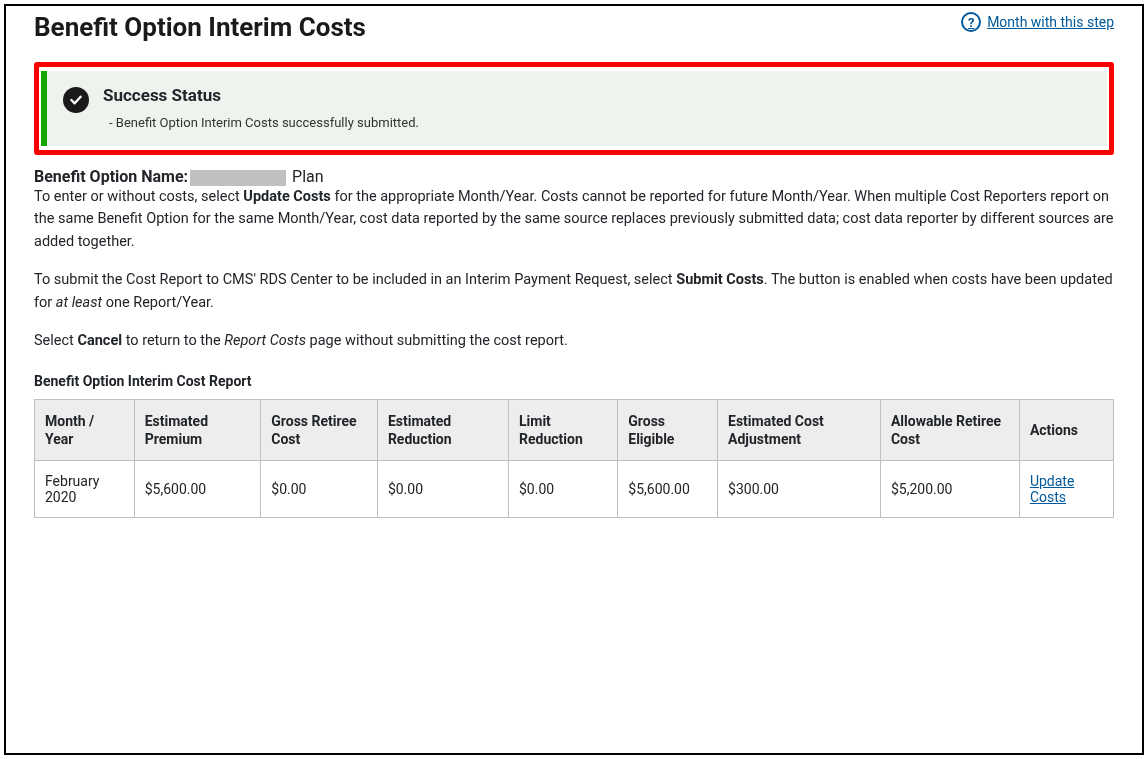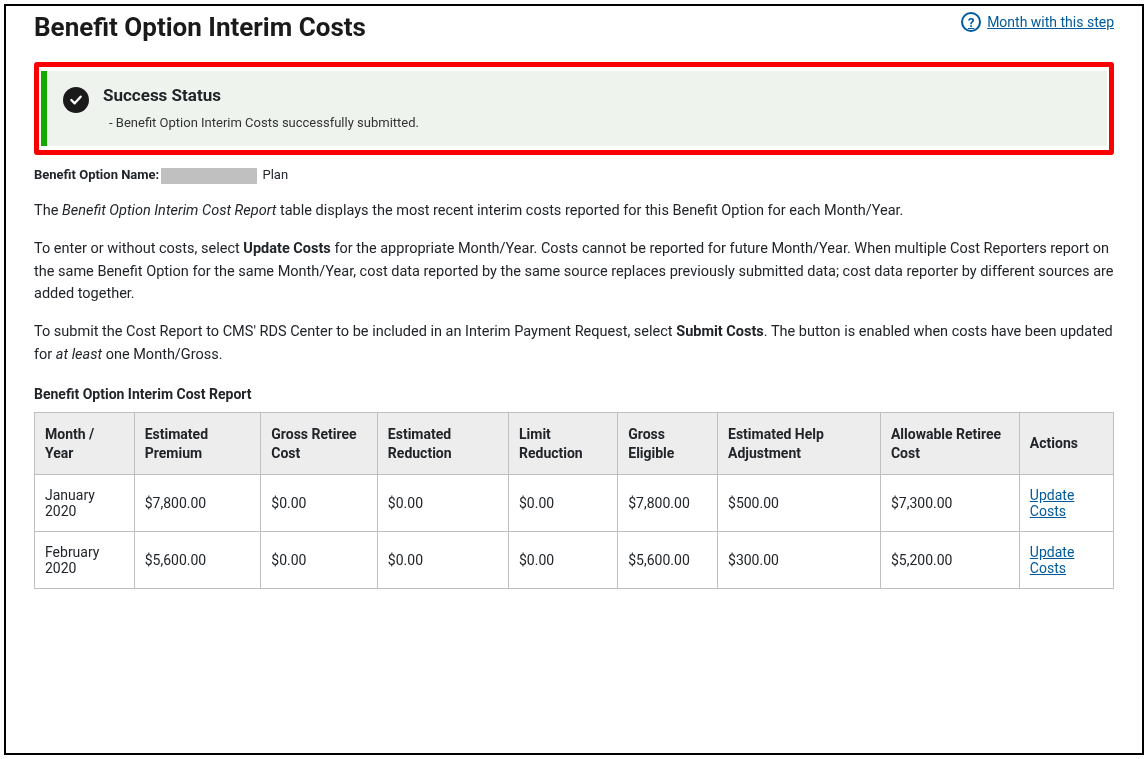--- a/index.html
+++ b/index.html
@@ -81,22 +81,22 @@
       font-weight: 700;
       margin-bottom: 10px;
     }
     .alert-message {
       font-size: 13px;
       color: #333;
       padding-left: 6px;
     }
     .alert-message::before { content: "-  "; }
     .benefit-label-row {
-      font-size: 13px;
-      margin-bottom: 16px;
+      font-size: 16px;
+      margin-bottom: 0;
     }
     .benefit-label-row .lbl { font-weight: 700; }
     .redact {
       display: inline-block;
       width: 96px;
       height: 16px;
       background: #c0c0c0;
       vertical-align: middle;
       margin: 0 2px;
     }
@@ -161,61 +161,50 @@
         <div class="alert-title">Success Status</div>
         <div class="alert-message">Benefit Option Interim Costs successfully submitted.</div>
       </div>
     </div>
   </div>
 
   <div class="benefit-label-row">
     <span class="lbl">Benefit Option Name:</span><span class="redact"></span><span> Plan</span>
   </div>
 
-  <p class="body-text">
-    <span>The </span><em>Benefit Option Interim Cost Report</em><span> table displays the most recent interim costs reported for this Benefit Option for each Month/Year.</span>
-  </p>
 
   <p class="body-text">
     <span>To enter or without costs, select </span><strong>Update Costs</strong><span> for the appropriate Month/Year. Costs cannot be reported for future Month/Year. When multiple Cost Reporters report on the same Benefit Option for the same Month/Year, cost data reported by the same source replaces previously submitted data; cost data reporter by different sources are added together.</span>
   </p>
 
   <p class="body-text">
-    <span>To submit the Cost Report to CMS' RDS Center to be included in an Interim Payment Request, select </span><strong>Submit Costs</strong><span>. The button is enabled when costs have been updated for </span><em>at least</em><span> one Month/Gross.</span>
+    <span>To submit the Cost Report to CMS' RDS Center to be included in an Interim Payment Request, select </span><strong>Submit Costs</strong><span>. The button is enabled when costs have been updated for </span><em>at least</em><span> one Report/Year.</span>
   </p>
 
+  <p class="body-text">
+    <span>Select </span><strong>Cancel</strong><span> to return to the </span><em>Report Costs</em><span> page without submitting the cost report.</span>
+  </p>
 
   <div class="table-caption">Benefit Option Interim Cost Report</div>
 
   <table class="report">
     <thead>
       <tr>
         <th>Month / Year</th>
         <th>Estimated Premium</th>
         <th>Gross Retiree Cost</th>
         <th>Estimated Reduction</th>
         <th>Limit Reduction</th>
         <th>Gross Eligible</th>
-        <th>Estimated Help Adjustment</th>
+        <th>Estimated Cost Adjustment</th>
         <th>Allowable Retiree Cost</th>
         <th>Actions</th>
       </tr>
     </thead>
     <tbody>
-      <tr>
-        <td>January 2020</td>
-        <td>$7,800.00</td>
-        <td>$0.00</td>
-        <td>$0.00</td>
-        <td>$0.00</td>
-        <td>$7,800.00</td>
-        <td>$500.00</td>
-        <td>$7,300.00</td>
-        <td><a class="link-cell">Update Costs</a></td>
-      </tr>
       <tr>
         <td>February 2020</td>
         <td>$5,600.00</td>
         <td>$0.00</td>
         <td>$0.00</td>
         <td>$0.00</td>
         <td>$5,600.00</td>
         <td>$300.00</td>
         <td>$5,200.00</td>
         <td><a class="link-cell">Update Costs</a></td>

